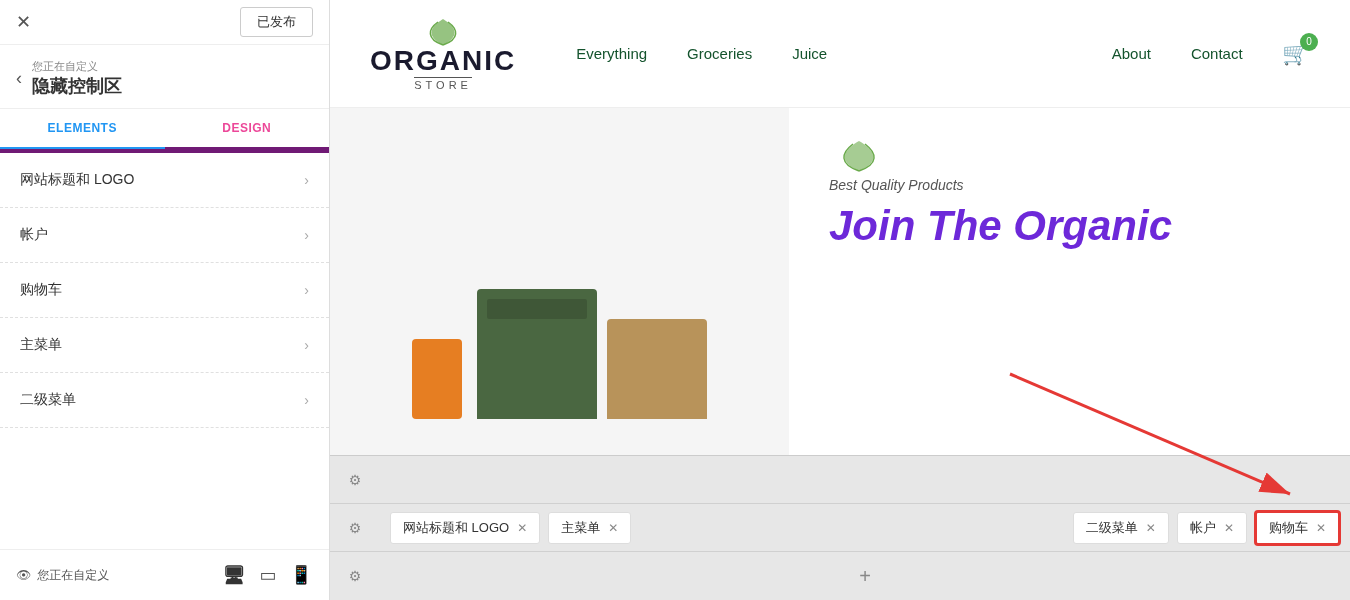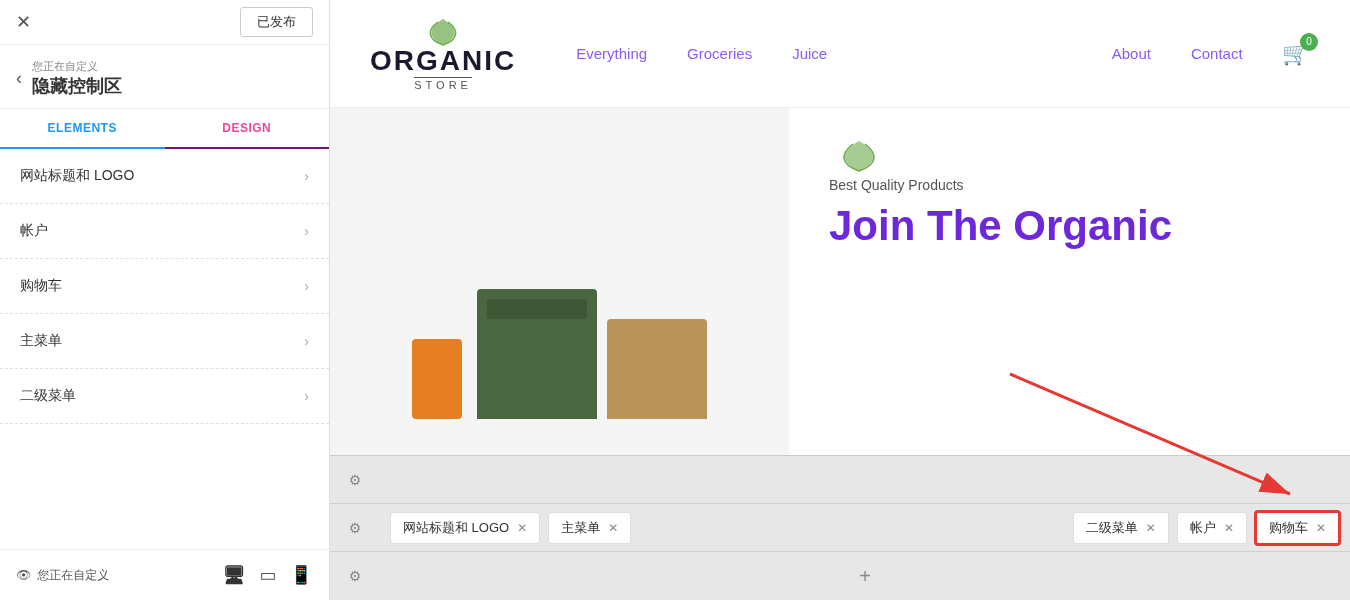--- a/index.html
+++ b/index.html
@@ -50,21 +50,21 @@
       color: #555;
       cursor: pointer;
       margin-right: 10px;
     }
     .panel-title-area { display: flex; flex-direction: column; }
     .panel-subtitle { font-size: 11px; color: #888; }
     .panel-title { font-size: 18px; font-weight: bold; color: #333; }
 
     .tabs-row {
       display: flex;
-      border-bottom: 2px solid #701a75;
+      border-bottom: 6px solid #701a75;
       justify-content: flex-end;
     }
     .tab {
       flex: 1;
       text-align: center;
       padding: 12px 0;
       font-size: 12px;
       font-weight: bold;
       cursor: pointer;
       color: #ec4899;
@@ -167,21 +167,21 @@
       margin-top: 2px;
     }
     .nav-links {
       display: flex;
       align-items: center;
       gap: 40px;
       flex: 1;
     }
     .nav-link {
       font-size: 15px;
-      color: #8b5cf6;
+      color: #14532d;
       cursor: pointer;
       text-decoration: none;
     }
     .nav-right {
       display: flex;
       align-items: center;
       gap: 40px;
     }
     .cart-icon-wrap {
       position: relative;
@@ -201,20 +201,21 @@
       align-items: center;
       justify-content: center;
     }
 
     
     .hero-section {
       display: flex;
       flex: 1;
       overflow: hidden;
       position: relative;
+      font-style: italic;
     }
     .hero-left {
       width: 45%;
       background: #f5f5f5;
       display: flex;
       align-items: center;
       justify-content: center;
       overflow: hidden;
     }
     .hero-products {

